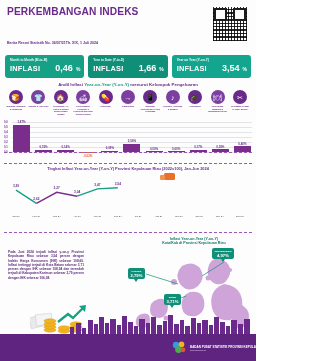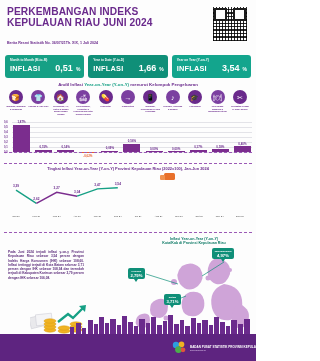--- a/index.html
+++ b/index.html
@@ -181,32 +181,31 @@
   .coins { position: absolute; left: 30px; bottom: 27px; width: 62px; height: 30px; }
 </style>
 </head>
 <body>
 
 <div id="page">
 
   <div class="header">
     <div class="title-block">
       <div class="title-line">PERKEMBANGAN INDEKS</div>
-      <div class="title-line">KEPULAUAN RIAU JUNI 2024</div>
     </div>
     <div class="subtitle">Berita Resmi Statistik No. 36/07/21Th. XIX, 1 Juli 2024</div>
     <div class="qr"></div>
   </div>
 
   <div class="boxes">
     <div class="ibox b1">
       <div class="cap">Month to Month (M-to-M)</div>
       <div class="row">
         <span class="word">INFLASI</span>
-        <span class="num">0,51</span>
+        <span class="num">0,46</span>
         <span class="pct">%</span>
       </div>
     </div>
     <div class="ibox b2">
       <div class="cap">Year to Date (Y-to-D)</div>
       <div class="row">
         <span class="word">INFLASI</span>
         <span class="num">1,66</span>
         <span class="pct">%</span>
       </div>

